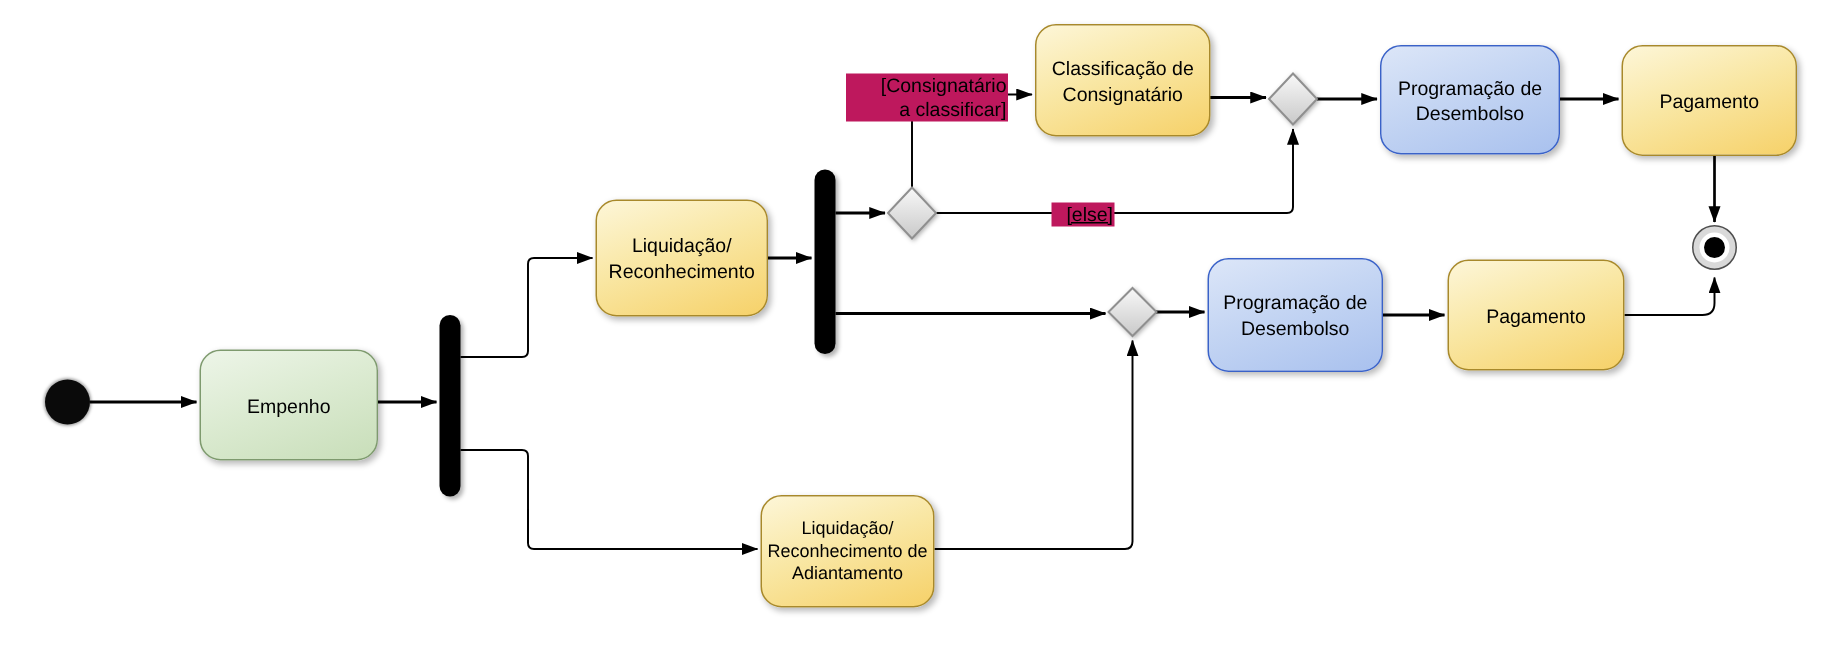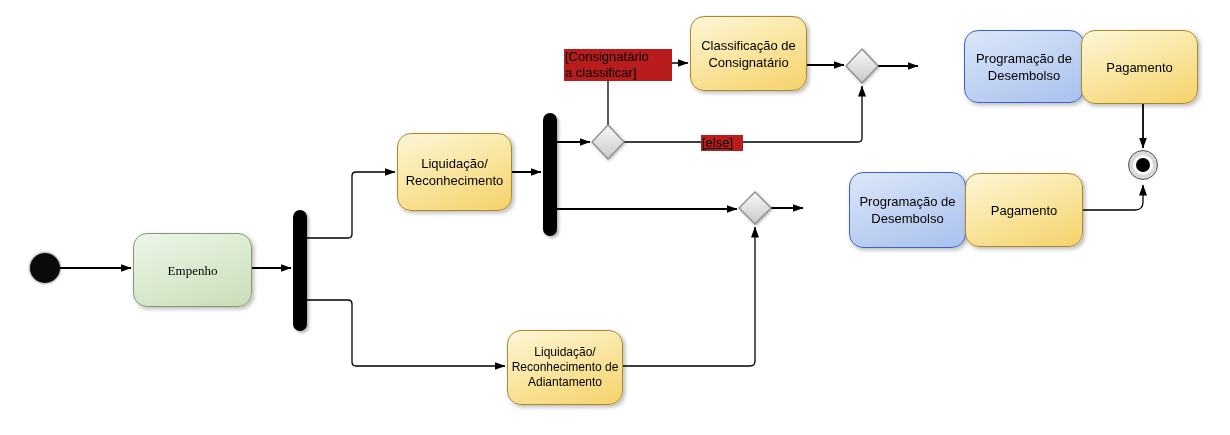--- a/index.html
+++ b/index.html
@@ -35,26 +35,24 @@
     box-shadow: 2px 2px 4px rgba(0,0,0,0.28);
   }
   .node .lbl { white-space: pre-line; }
   .node.yellow {
     border: 1.6px solid #a8892b;
     background: linear-gradient(160deg, #fdf6d8 0%, #f9e7a4 45%, #f6d169 100%);
   }
   .node.green {
     border: 1.6px solid #7e9a6e;
     background: linear-gradient(160deg, #edf5e8 0%, #dcebd2 45%, #c8deb9 100%);
-    font-family: Liberation Serif, serif;
   }
   .node.blue {
     border: 1.6px solid #3a62c8;
     background: linear-gradient(160deg, #dce6f8 0%, #c4d5f3 45%, #a9c1ee 100%);
-    margin-left: 44px;
   }
   .fork-bar {
     position: absolute;
     width: 14px;
     background: #000;
     border-radius: 7px;
     box-shadow: 2px 2px 3px rgba(0,0,0,0.3);
   }
   .initial-node {
     position: absolute;
@@ -80,24 +78,24 @@
     border-radius: 50%;
     display: flex; align-items: center; justify-content: center;
   }
   .final-dot {
     width: 14px; height: 14px;
     background: #000;
     border-radius: 50%;
   }
   .edge-label {
     position: absolute;
-    background: #b91c1c;
+    background: #be185d;
     font-size: 13px;
     line-height: 16px;
-    text-align: left;
+    text-align: right;
     white-space: pre-line;
     color: #000;
     padding: 0 1px;
   }
   .small-text { font-size: 12px; line-height: 15px; }
 </style>
 </head>
 <body>
 
 <div class="canvas">

